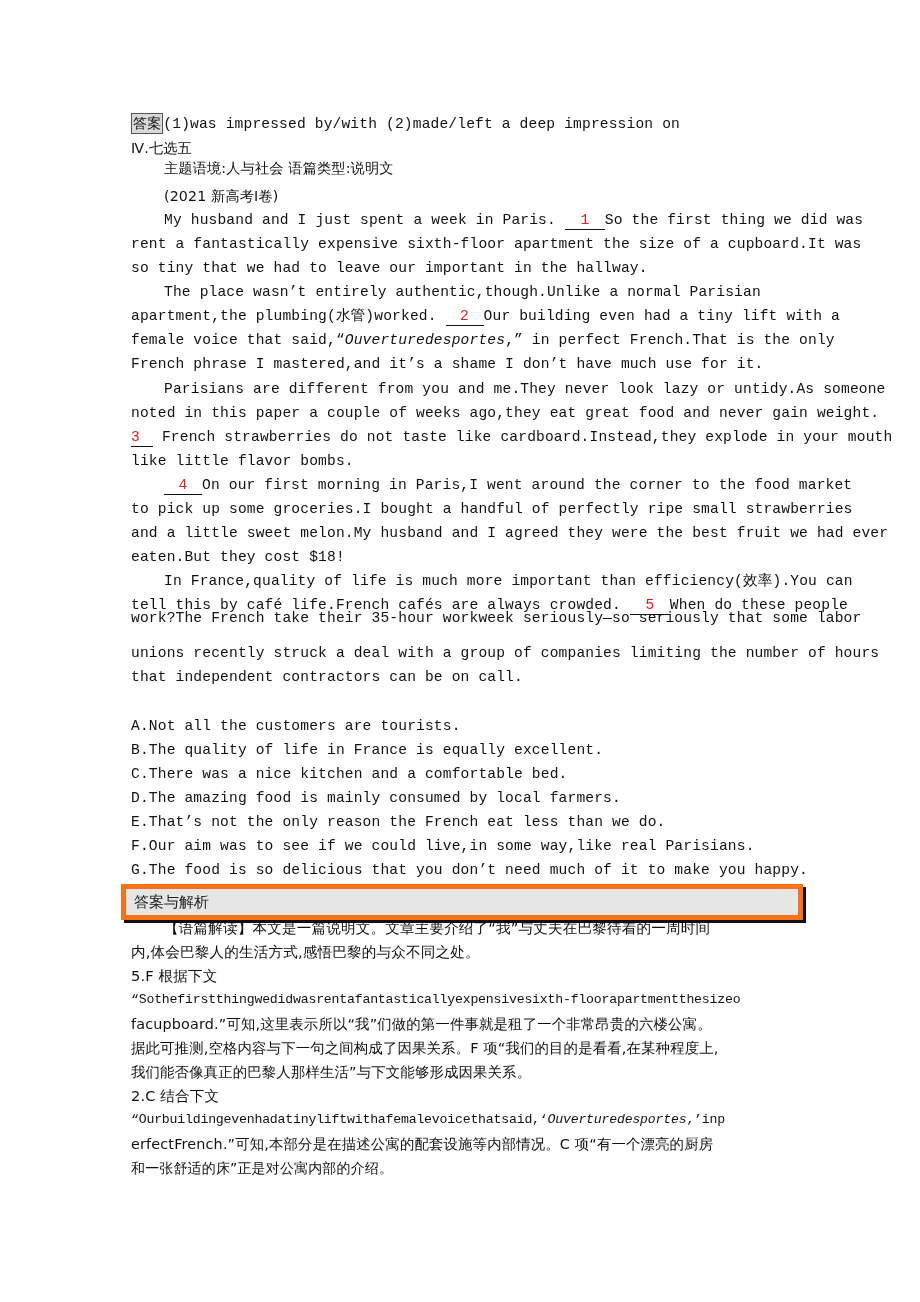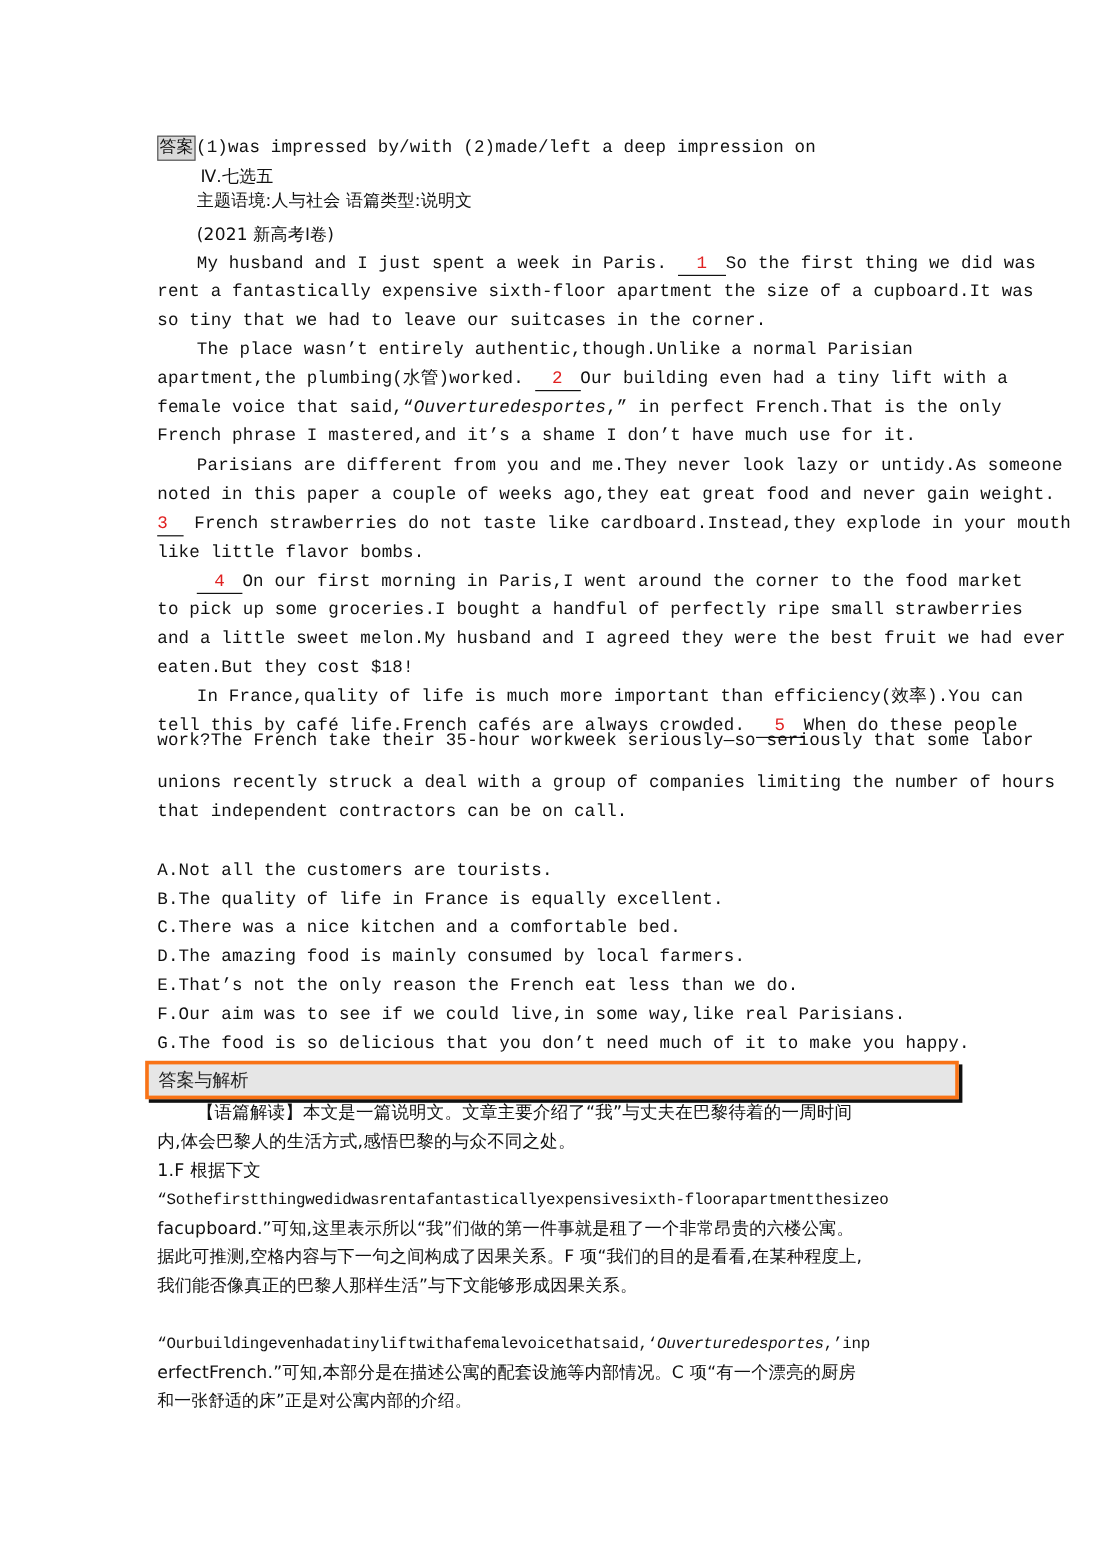--- a/index.html
+++ b/index.html
@@ -22,50 +22,50 @@
     padding: 0 1px; line-height: 19px; font-size: 14px; margin-right: 0;
     font-family: "DejaVu Sans", sans-serif;
   }
   .blank {
     display: inline-block; border-bottom: 1px solid #111; color: #e02020;
     text-align: center; line-height: 18px;
   }
   .italic { font-style: italic; }
   .section-box {
     position: absolute; left: 121px; top: 884px; width: 672px; height: 26px;
-    background: #e6e6e6; border: 3px solid #f97316;
+    background: #e6e6e6; border: 5px solid #f97316;
     box-shadow: 3px 3px 0 #111;
   }
   .section-box span {
     position: absolute; left: 8px; top: 2px; font-size: 15px; line-height: 22px;
     font-family: "DejaVu Sans", sans-serif; color: #222;
   }
   .cjk { font-family: "DejaVu Sans", sans-serif; }
 </style>
 </head>
 <body>
 
 <div class="page">
 
   <div class="line mono" style="top:112px;">
     <span class="ans-tag">答案</span><span>(1)was impressed by/with  (2)made/left a deep impression on</span>
   </div>
 
-  <div class="line cjk" style="top:136px;margin-left:36px;">
+  <div class="line cjk" style="top:136px;">
     <span>Ⅳ.</span><span>七选五</span>
   </div>
   <div class="line cjk indent" style="top:156px;">主题语境:人与社会   语篇类型:说明文</div>
   <div class="line cjk indent" style="top:184px;">(2021 新高考Ⅰ卷)</div>
 
   <div class="line mono indent" style="top:208px;">
     <span>My husband and I just spent a week in Paris.</span>
     <span class="blank" style="width:40px;">1</span><span>So the first thing we did was</span>
   </div>
   <div class="line mono" style="top:232px;">rent a fantastically expensive sixth-floor apartment the size of a cupboard.It was</div>
-  <div class="line mono" style="top:256px;">so tiny that we had to leave our suitcases in the corner.</div>
+  <div class="line mono" style="top:256px;">so tiny that we had to leave our important in the hallway.</div>
 
   <div class="line mono indent" style="top:280px;">The place wasn’t entirely authentic,though.Unlike a normal Parisian</div>
   <div class="line mono" style="top:304px;">
     <span>apartment,the plumbing(水管)worked.</span>
     <span class="blank" style="width:38px;">2</span><span>Our building even had a tiny lift with a</span>
   </div>
   <div class="line mono" style="top:328px;">
     <span>female voice that said,“</span><span class="italic">Ouverturedesportes</span><span>,”  in perfect French.That is the only</span>
   </div>
   <div class="line mono" style="top:352px;">French phrase I mastered,and it’s a shame I don’t have much use for it.</div>
@@ -102,25 +102,26 @@
   <div class="line mono" style="top:834px;">F.Our aim was to see if we could live,in some way,like real Parisians.</div>
   <div class="line mono" style="top:858px;">G.The food is so delicious that you don’t need much of it to make you happy.</div>
 
   <div class="section-box">
     <span>答案与解析</span>
   </div>
 
   <div class="line cjk indent" style="top:916px; font-size:14.6px;">【语篇解读】本文是一篇说明文。文章主要介绍了“我”与丈夫在巴黎待着的一周时间</div>
   <div class="line cjk" style="top:940px; font-size:14.6px;">内,体会巴黎人的生活方式,感悟巴黎的与众不同之处。</div>
 
-  <div class="line cjk" style="top:964px; font-size:14.6px;">1.F   根据下文</div>
+  <div class="line cjk" style="top:964px; font-size:14.6px;">5.F   根据下文</div>
   <div class="line mono" style="top:988px; font-size:13.2px; letter-spacing:-0.2px;">“Sothefirstthingwedidwasrentafantasticallyexpensivesixth-floorapartmentthesizeo</div>
   <div class="line cjk" style="top:1012px; font-size:14.4px;">facupboard.”可知,这里表示所以“我”们做的第一件事就是租了一个非常昂贵的六楼公寓。</div>
   <div class="line cjk" style="top:1036px; font-size:14.4px;">据此可推测,空格内容与下一句之间构成了因果关系。F 项“我们的目的是看看,在某种程度上,</div>
   <div class="line cjk" style="top:1060px; font-size:14.4px;">我们能否像真正的巴黎人那样生活”与下文能够形成因果关系。</div>
 
+  <div class="line cjk" style="top:1084px; font-size:14.6px;">2.C   结合下文</div>
   <div class="line mono" style="top:1108px; font-size:13.2px; letter-spacing:-0.2px;">
     <span>“Ourbuildingevenhadatinyliftwithafemalevoicethatsaid,‘</span><span class="italic">Ouverturedesportes</span><span>,’inp</span>
   </div>
   <div class="line cjk" style="top:1132px; font-size:14.4px;">erfectFrench.”可知,本部分是在描述公寓的配套设施等内部情况。C 项“有一个漂亮的厨房</div>
   <div class="line cjk" style="top:1156px; font-size:14px;">和一张舒适的床”正是对公寓内部的介绍。</div>
 
 </div>
 
 </body></html>

